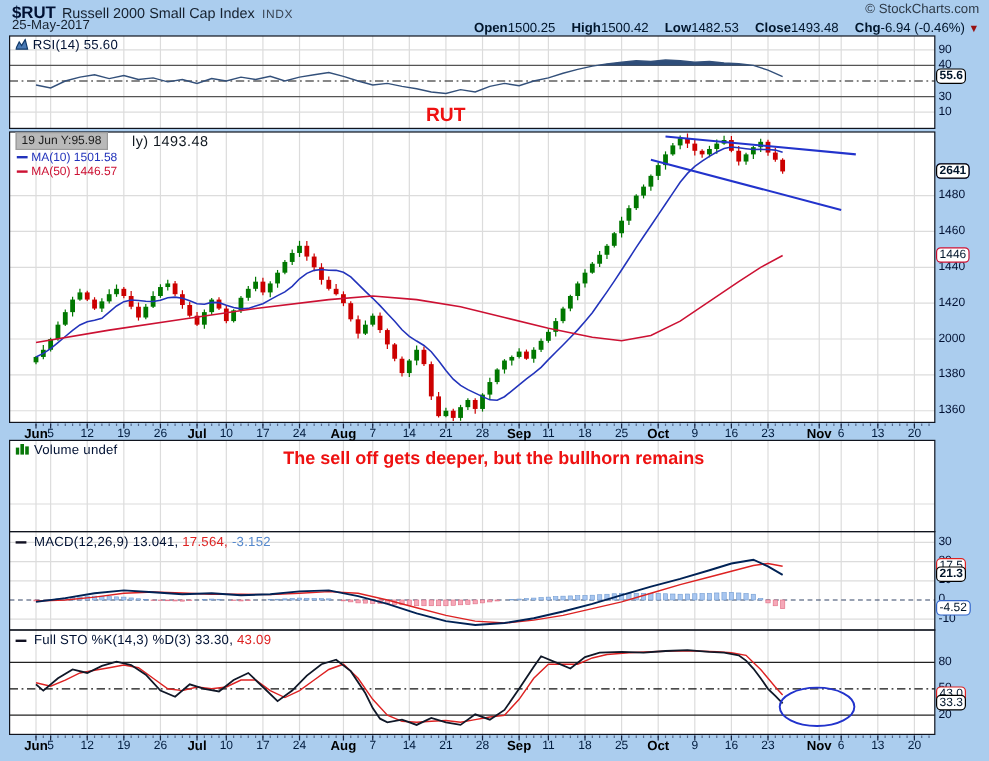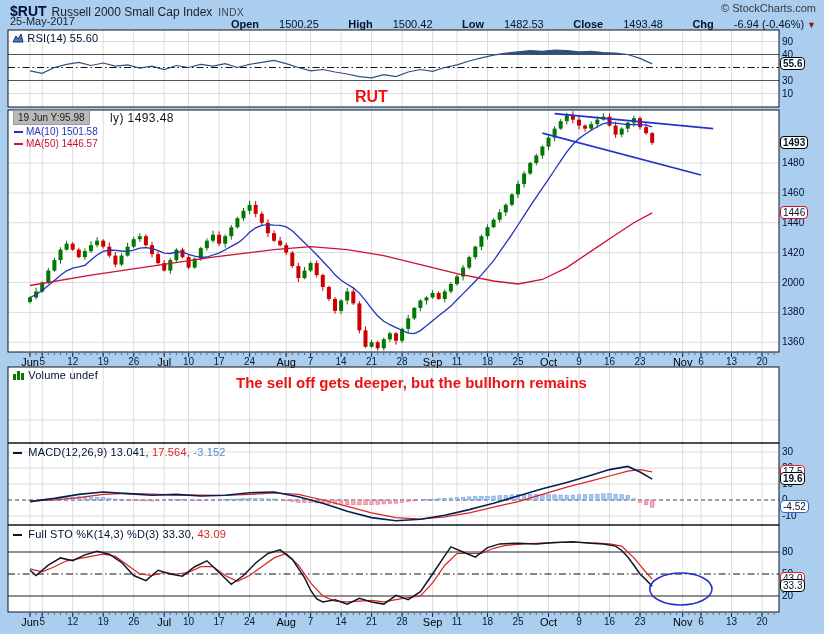--- a/index.html
+++ b/index.html
@@ -6,40 +6,40 @@
   body{width:824px;height:634px;position:relative;overflow:hidden;
        background:#abcdee;font-family:"Liberation Sans",sans-serif;color:#00152b;}
   #chart-svg{position:absolute;left:0;top:0;z-index:1}
   .ovl{position:absolute;z-index:3;white-space:nowrap}
   
   .hdr-sym{font-size:14px;font-weight:bold;color:#001133}
   .hdr-name{font-size:12px;color:#15202e;margin-left:5px}
   .hdr-exch{font-size:10px;color:#3a4656;margin-left:6px;letter-spacing:.5px}
   .hdr-copy{font-size:11px;color:#2e3a48}
   .hdr-date{font-size:11px;color:#15202e}
-  .q-lab{font-weight:bold;font-size:11px;margin-left:25px}
-  .q-val{font-size:11px;margin-left:20px}
+  .q-lab{font-weight:bold;font-size:11px;margin-left:9px}
+  .q-val{font-size:11px;margin-left:0}
   .q-arrow{color:#991111;font-size:9px;margin-left:3px}
   
   .pl{font-size:11px;color:#001133;letter-spacing:.2px}
   .legend-dash{display:inline-block;width:9px;height:2px;vertical-align:middle;margin-right:3px}
   .ma10-l{font-size:10px;color:#2233bb}
   .ma50-l{font-size:10px;color:#cc1133}
   .macd-sig{color:#dd2222}
   .macd-hist{color:#5588cc}
   .sto-sig{color:#dd2222}
   .tooltip-box{background:#b9b9b9;color:#1c1c1c;font-size:10px;padding:1px 4px;border:1px solid #9a9a9a}
   .chart-label-tail{font-size:12px;color:#101820;letter-spacing:.4px}
   .red-annot{color:#ee1111;font-weight:bold}
   
   .yl{position:absolute;z-index:2;font-size:10px;color:#001133}
   .bub{position:absolute;z-index:4;font-size:10px;background:#fff;border-radius:4px;
        padding:0 2px;line-height:11px;border:1px solid #000}
   .xt{position:absolute;font-size:10px;color:#001b3d;transform:translateX(-50%)}
-  .xt.m{font-weight:normal;color:#000;font-size:11px}
+  .xt.m{font-weight:bold;color:#000;font-size:11px}
 </style>
 </head>
 <body>
 
 <svg id="chart-svg" width="824" height="634">
     <rect x="8" y="30" width="771" height="77" fill="#ffffff"></rect>
     <line x1="30" y1="30" x2="30" y2="107" stroke="#dcdcdc" stroke-width="1"></line>
     <line x1="42.2" y1="30" x2="42.2" y2="107" stroke="#dcdcdc" stroke-width="1"></line>
     <line x1="72.69999999999999" y1="30" x2="72.69999999999999" y2="107" stroke="#dcdcdc" stroke-width="1"></line>
     <line x1="103.19999999999999" y1="30" x2="103.19999999999999" y2="107" stroke="#dcdcdc" stroke-width="1"></line>
@@ -924,28 +924,28 @@
     <div class="yl" style="left:782px;top:87.5px">10</div>
     <div class="bub" style="left:780px;top:56.86px;border-color:#000000;font-weight:bold">55.6</div>
     <div class="yl" style="left:782px;top:157px">1480</div>
     <div class="yl" style="left:782px;top:186.88px">1460</div>
     <div class="yl" style="left:782px;top:216.76px">1440</div>
     <div class="yl" style="left:782px;top:246.64px">1420</div>
     <div class="yl" style="left:782px;top:276.52px">2000</div>
     <div class="yl" style="left:782px;top:306.4px">1380</div>
     <div class="yl" style="left:782px;top:336.28px">1360</div>
     <div class="bub" style="left:780px;top:136px;border-color:#2233bb;font-weight:bold">1501</div>
-    <div class="bub" style="left:780px;top:135.86087999999998px;border-color:#000000;font-weight:bold">1493</div>
+    <div class="bub" style="left:780px;top:135.86087999999998px;border-color:#000000;font-weight:bold">2641</div>
     <div class="bub" style="left:780px;top:205.9444200000001px;border-color:#cc1133;font-weight:normal">1446</div>
     <div class="yl" style="left:782px;top:446px">30</div>
     <div class="yl" style="left:782px;top:462px">20</div>
     <div class="yl" style="left:782px;top:478px">10</div>
     <div class="yl" style="left:782px;top:494px">0</div>
     <div class="yl" style="left:782px;top:510px">-10</div>
     <div class="bub" style="left:780px;top:464.8976px;border-color:#dd2222;font-weight:normal">17.5</div>
-    <div class="bub" style="left:780px;top:472.1344px;border-color:#000000;font-weight:bold">19.6</div>
+    <div class="bub" style="left:780px;top:472.1344px;border-color:#000000;font-weight:bold">21.3</div>
     <div class="bub" style="left:780px;top:500.2368px;border-color:#3366cc;font-weight:normal">-4.52</div>
     <div class="yl" style="left:782px;top:546.001px">80</div>
     <div class="yl" style="left:782px;top:568px">50</div>
     <div class="yl" style="left:782px;top:589.999px">20</div>
     <div class="bub" style="left:780px;top:572.067103px;border-color:#dd2222;font-weight:normal">43.0</div>
     <div class="bub" style="left:780px;top:579.24611px;border-color:#000000;font-weight:normal">33.3</div>
   </div>
 
 </body></html>

